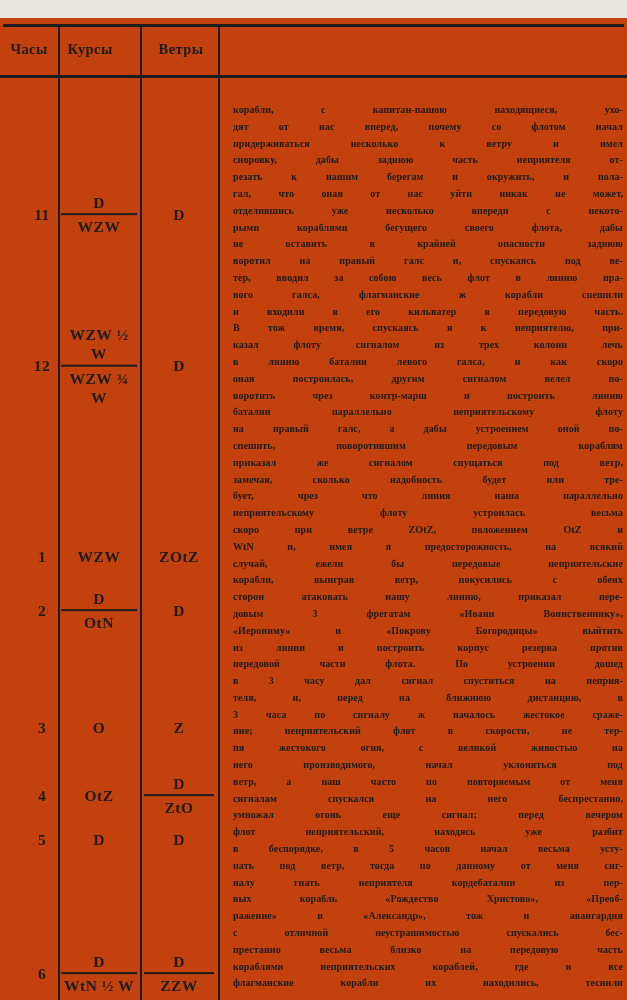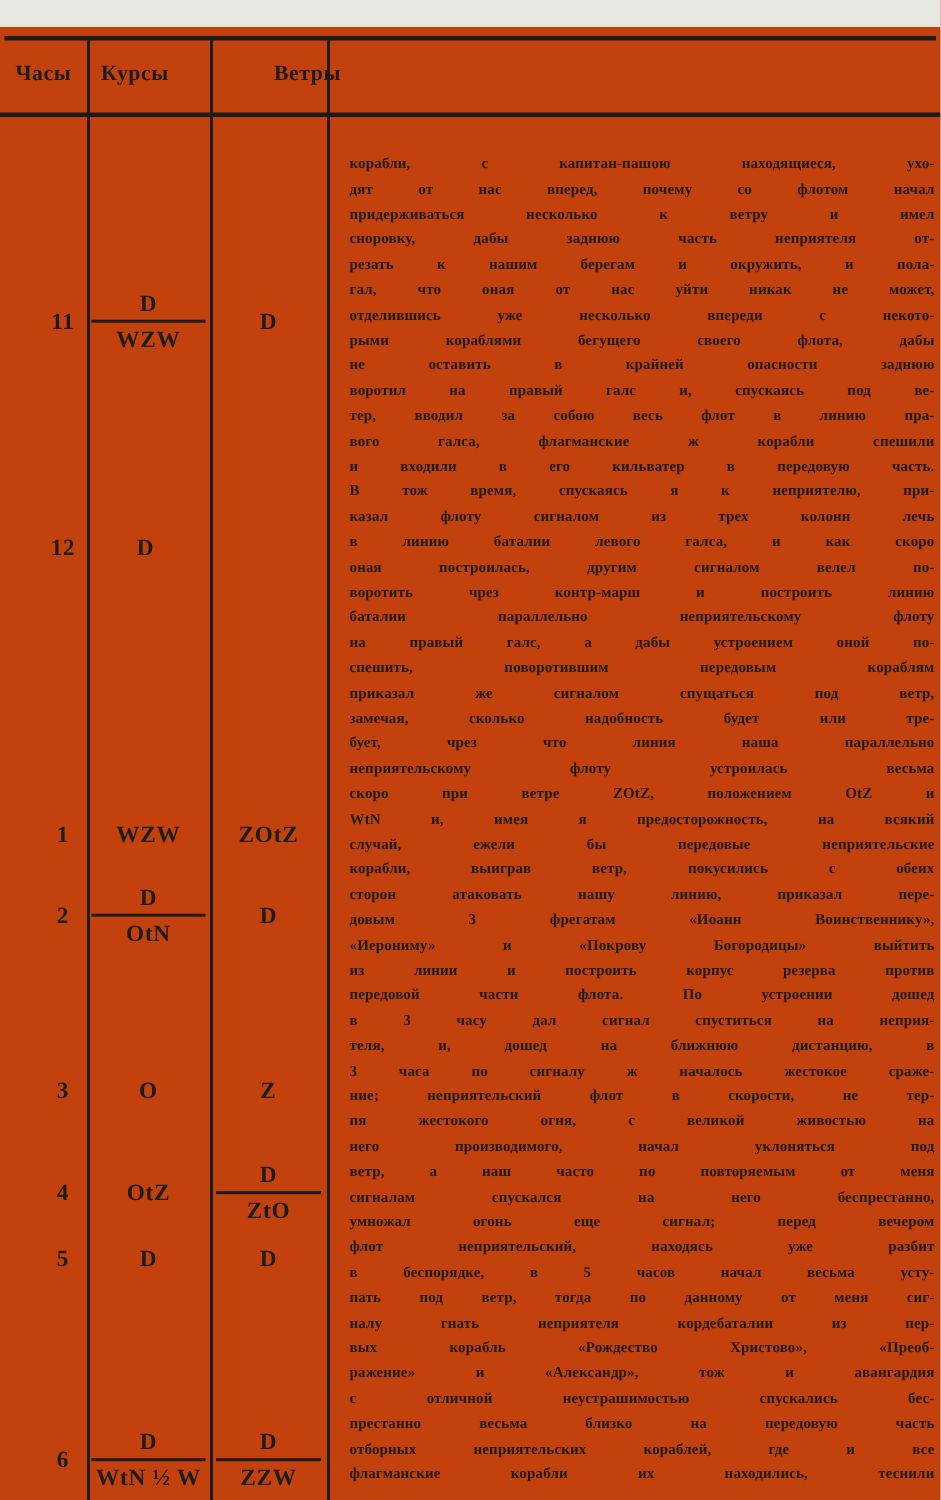--- a/index.html
+++ b/index.html
@@ -14,21 +14,21 @@
   .rule-header{left:0;top:57px;width:627px;height:3px;}
   .v1{left:58px;top:8px;height:992px;}
   .v2{left:140px;top:8px;height:992px;}
   .v3{left:218px;top:8px;height:992px;}
   .header-cell{
     position:absolute;top:23px;font-weight:bold;font-size:14.5px;
     text-align:center;letter-spacing:0.4px;
   }
   .h-hours{left:0;width:58px;}
   .h-courses{left:60px;width:60px;}
-  .h-winds{left:142px;width:78px;padding-left:24px;}
+  .h-winds{left:142px;width:78px;}
   .trow{
     position:absolute;left:0;width:218px;display:flex;
     transform:translateY(-50%);align-items:center;
   }
   .tcell{
     display:flex;align-items:center;justify-content:center;
     font-weight:bold;font-size:15.5px;letter-spacing:0.5px;
   }
   .c-hour{width:58px;padding-left:26px;box-sizing:border-box;}
   .c-course{width:82px;}
@@ -70,20 +70,26 @@
         <div class="tcell c-course">
           <span class="frac">
             <span class="num">D</span>
             <span class="den">WZW</span>
           </span>
         </div>
         <div class="tcell c-wind">D</div>
       </div>
       <div class="trow" style="top: 348px;">
         <div class="tcell c-hour">12</div>
+        <div class="tcell c-course">
+          <span class="frac">
+            <span class="num">WZW ½ W</span>
+            <span class="den">WZW ¾ W</span>
+          </span>
+        </div>
         <div class="tcell c-wind">D</div>
       </div>
       <div class="trow" style="top: 539px;">
         <div class="tcell c-hour">1</div>
         <div class="tcell c-course">WZW</div>
         <div class="tcell c-wind">ZOtZ</div>
       </div>
       <div class="trow" style="top: 593px;">
         <div class="tcell c-hour">2</div>
         <div class="tcell c-course">
@@ -160,33 +166,33 @@
       <div class="jline">скоро при ветре ZOtZ, положением OtZ и</div>
       <div class="jline">WtN и, имея я предосторожность, на всякий</div>
       <div class="jline">случай, ежели бы передовые неприятельские</div>
       <div class="jline">корабли, выиграв ветр, покусились с обеих</div>
       <div class="jline">сторон атаковать нашу линию, приказал пере-</div>
       <div class="jline">довым 3 фрегатам «Иоанн Воинственнику»,</div>
       <div class="jline">«Иерониму» и «Покрову Богородицы» выйтить</div>
       <div class="jline">из линии и построить корпус резерва против</div>
       <div class="jline">передовой части флота. По устроении дошед</div>
       <div class="jline">в 3 часу дал сигнал спуститься на неприя-</div>
-      <div class="jline">теля, и, дошед на ближнюю дистанцию, в</div>
+      <div class="jline">теля, и, перед на ближнюю дистанцию, в</div>
       <div class="jline">3 часа по сигналу ж началось жестокое сраже-</div>
       <div class="jline">ние; неприятельский флот в скорости, не тер-</div>
       <div class="jline">пя жестокого огня, с великой живостью на</div>
       <div class="jline">него производимого, начал уклоняться под</div>
       <div class="jline">ветр, а наш часто по повторяемым от меня</div>
       <div class="jline">сигналам спускался на него беспрестанно,</div>
       <div class="jline">умножал огонь еще сигнал; перед вечером</div>
       <div class="jline">флот неприятельский, находясь уже разбит</div>
       <div class="jline">в беспорядке, в 5 часов начал весьма усту-</div>
       <div class="jline">пать под ветр, тогда по данному от меня сиг-</div>
       <div class="jline">налу гнать неприятеля кордебаталии из пер-</div>
       <div class="jline">вых корабль «Рождество Христово», «Преоб-</div>
       <div class="jline">ражение» и «Александр», тож и авангардия</div>
       <div class="jline">с отличной неустрашимостью спускались бес-</div>
       <div class="jline">престанно весьма близко на передовую часть</div>
-      <div class="jline">отборных неприятельских кораблей, где и все</div>
+      <div class="jline">кораблями неприятельских кораблей, где и все</div>
       <div class="jline">флагманские корабли их находились, теснили</div>
     </div>
 
 </div>
 
 </body></html>

